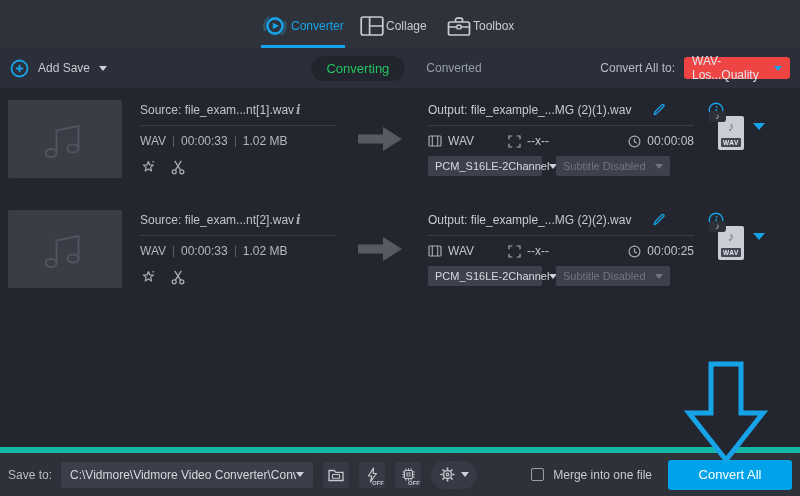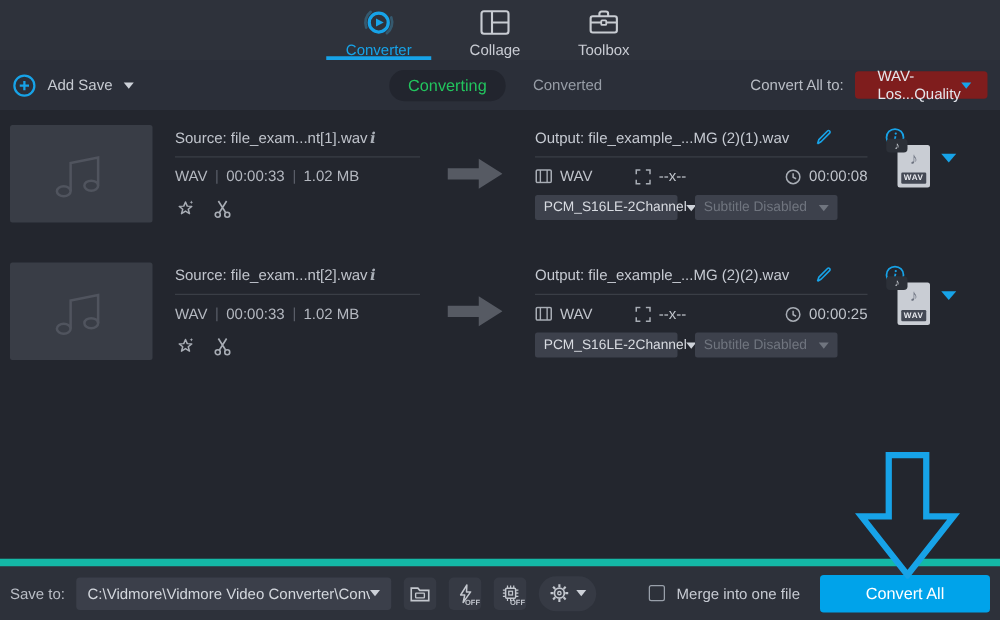--- a/index.html
+++ b/index.html
@@ -2,37 +2,37 @@
 <html><head>
 <meta charset="utf-8">
 <style>
   * { margin:0; padding:0; box-sizing:border-box; }
   html,body { width:800px; height:496px; }
   body { background:#23262e; font-family:"Liberation Sans", sans-serif; overflow:hidden; position:relative; }
 
   
   .topbar { height:48px; background:#2e323b; position:relative; }
   .tabs { display:flex; justify-content:center; gap:15px; height:48px; transform:translateX(-10px); }
-  .tab { display:flex; flex-direction:column; align-items:center; padding-top:4px; gap:2px; position:relative; height:48px; cursor:pointer; }
+  .tab { display:flex; flex-direction:row; align-items:center; padding-top:4px; gap:2px; position:relative; height:48px; cursor:pointer; }
   .tab .ticon { height:27px; display:flex; align-items:center; justify-content:center; }
   .tab .lbl { font-size:12px; color:#c9ccd3; }
   .tab.w84{min-width:84px}.tab.w56{min-width:56px}.tab.w72{min-width:72px}
   .tab.active .lbl { color:#17a3e8; }
   .tab .underline { position:absolute; bottom:0; left:0; right:0; height:3px; background:#17a3e8; }
 
   
   .toolbar { height:40px; background:#2b2f39; display:flex; align-items:center; padding:0 10px; position:relative; }
   .addfiles { display:flex; align-items:center; gap:9px; cursor:pointer; }
   .addfiles .lbl { font-size:12px; color:#c6cad1; }
   .view-tabs { position:absolute; left:50%; transform:translateX(-52%); display:flex; align-items:center; gap:22px; }
   .pill { background:#22252e; border-radius:12px; padding:5px 15px; font-size:13px; color:#22c55e; cursor:pointer; }
   .plain-tab { font-size:12px; color:#979da6; cursor:pointer; }
   .convert-to { margin-left:auto; display:flex; align-items:center; gap:9px; }
   .convert-to .lbl { font-size:12px; color:#b9bdc5; }
-  .top-dd { width:106px; height:22px; background:#7f1d1d; border-radius:3px; display:flex; align-items:center; justify-content:space-between; padding:0 18px; font-size:12px; color:#e3e6ec; cursor:pointer; }
+  .top-dd { width:106px; height:22px; background:#ef4444; border-radius:3px; display:flex; align-items:center; justify-content:space-between; padding:0 8px; font-size:12px; color:#e3e6ec; cursor:pointer; }
 
   
   .chev { width:0; height:0; border-left:4px solid transparent; border-right:4px solid transparent; border-top:5px solid #9ba0a9; }
   .chev.blue { border-top-color:#17a3e8; }
   .chev.light { border-top-color:#cdd1d8; }
   .chev.dim { border-top-color:#70757f; }
 
   
   main { padding:12px 8px 0; }
   .file-row { display:flex; margin-bottom:32px; height:78px; }
@@ -72,21 +72,21 @@
   footer { position:absolute; left:0; bottom:0; width:800px; height:49px; background:#2d313a; border-top:6px solid #14b8a6; display:flex; align-items:center; padding:0 8px; z-index:4; }
   .save-lbl { font-size:12px; color:#b9bdc5; margin-right:9px; }
   .path-input { width:252px; height:26px; background:#3b3f4a; border-radius:3px; display:flex; align-items:center; padding:0 9px; cursor:text; }
   .path-input .txt { flex:1; font-size:12px; color:#d3d7dd; white-space:nowrap; overflow:hidden; }
   .icon-btn { width:26px; height:26px; background:#363a44; border-radius:4px; display:flex; align-items:center; justify-content:center; margin-left:10px; position:relative; cursor:pointer; flex:none; }
   .off { position:absolute; bottom:2px; right:1px; font-size:6px; color:#c2c6cd; font-weight:bold; }
   .gear-pill { width:46px; height:28px; background:#363a44; border-radius:14px; display:flex; align-items:center; justify-content:center; gap:5px; margin-left:10px; cursor:pointer; flex:none; }
   .merge { margin-left:auto; display:flex; align-items:center; gap:9px; }
   .checkbox { width:13px; height:13px; border:1px solid #99a0aa; border-radius:2px; background:transparent; cursor:pointer; }
   .merge-lbl { font-size:12px; color:#c6cad2; }
-  .convert-btn { width:136px; height:30px; margin-left:16px; background:#00a3ea; border:none; border-radius:3px; color:#ffffff; font-size:13px; font-family:"Liberation Sans",sans-serif; display:flex; align-items:center; justify-content:center; cursor:pointer; flex:none; }
+  .convert-btn { width:124px; height:30px; margin-left:16px; background:#00a3ea; border:none; border-radius:3px; color:#ffffff; font-size:13px; font-family:"Liberation Sans",sans-serif; display:flex; align-items:center; justify-content:center; cursor:pointer; flex:none; }
 </style>
 </head>
 <body>
 
 <header class="topbar">
   <nav class="tabs">
     <div class="tab active w84">
       <span class="ticon">
         <svg width="28" height="28" viewBox="0 0 28 28">
           <path d="M4,18 A11 11 0 0 1 7.5,5.5" stroke="#35596e" stroke-width="2.2" fill="none" stroke-linecap="round"></path>

